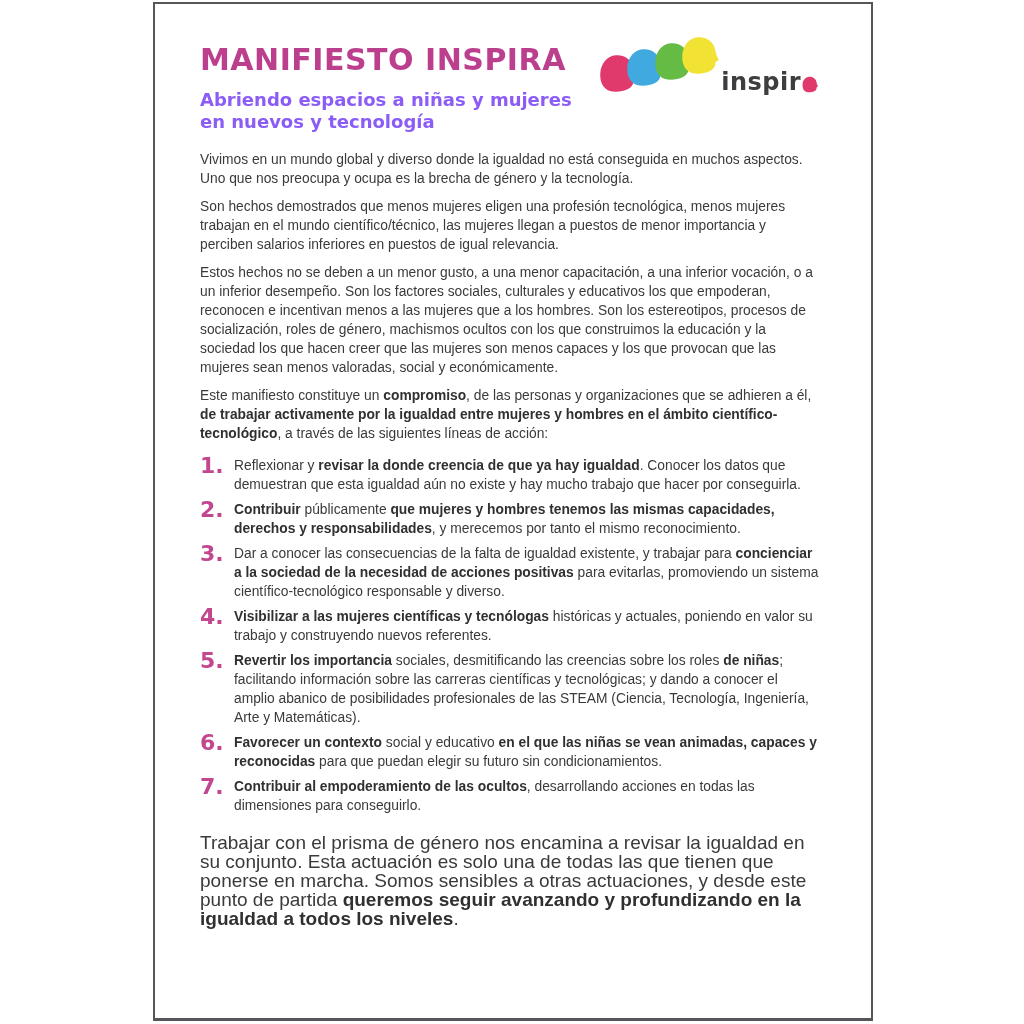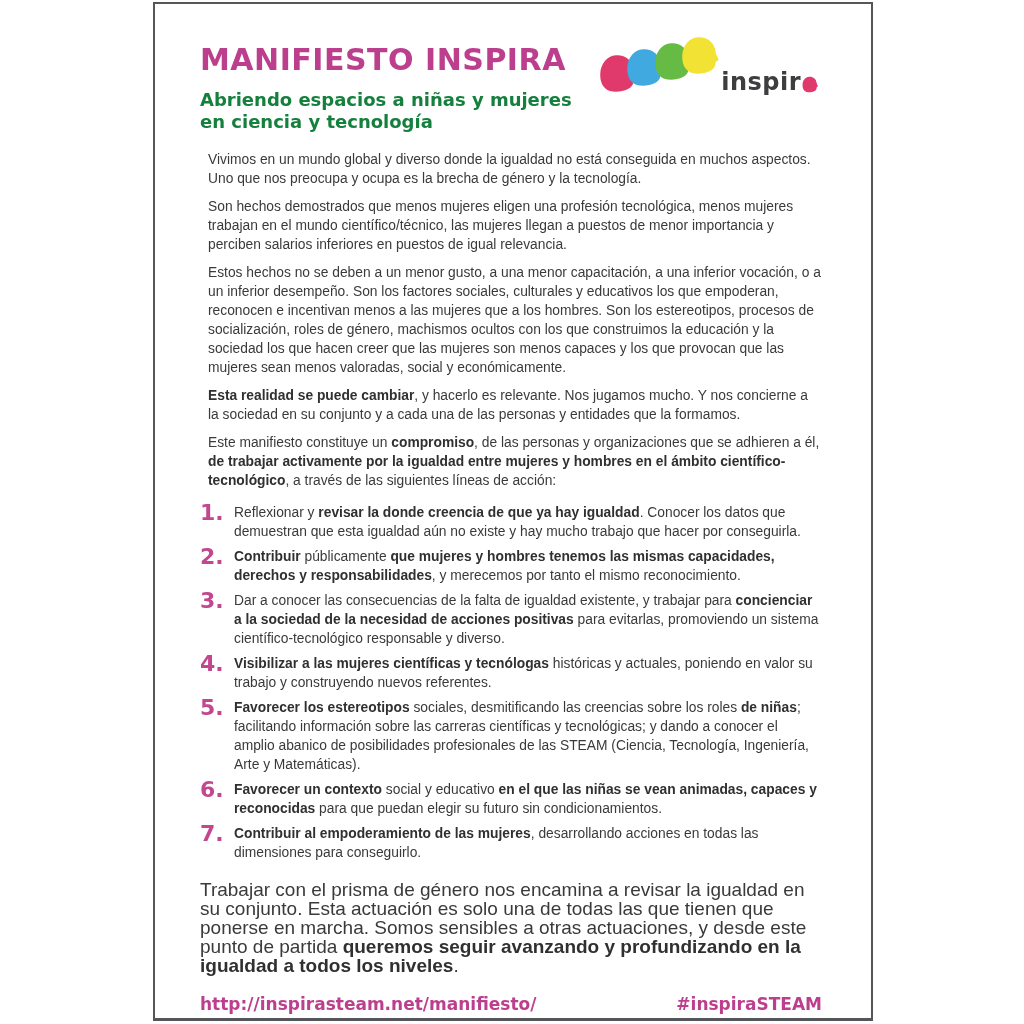--- a/index.html
+++ b/index.html
@@ -11,31 +11,31 @@
     overflow:hidden;
   }
   .content{padding:30px 49px 0 45px;}
   .header{display:flex;justify-content:space-between;align-items:flex-start;}
   .title{
     font-family:"DejaVu Sans",sans-serif;font-weight:bold;
     font-size:30px;letter-spacing:0.5px;color:#bc3f8e;line-height:1.05;margin-top:10px;
   }
   .subtitle{
     font-family:"DejaVu Sans",sans-serif;font-weight:bold;
-    font-size:18px;color:#15803d;line-height:1.25;margin-top:13px;
+    font-size:18px;color:#8b5cf6;line-height:1.25;margin-top:13px;
   }
   .logo{display:flex;flex-direction:row;align-items:flex-end;margin-top:2px;margin-right:4px;}
   .wordmark{
     font-family:"DejaVu Sans",sans-serif;font-weight:bold;font-size:24px;
     color:#3e3e40;letter-spacing:0.5px;line-height:1;margin-top:4px;
     display:flex;align-items:flex-end;
   }
   .wordmark svg{margin-left:1px;margin-bottom:1px;}
   .body-text{margin-top:16px;font-size:13.8px;line-height:19px;color:#3a3a3a;}
-  .para{margin:0 0 9px 8px;}
+  .para{margin:0 0 9px 0;}
   .para b,.item-text b,.closing b{font-weight:bold;color:#303030;}
   .list{margin-top:13px;}
   .list-item{display:flex;margin-bottom:6px;}
   .item-number{
     width:34px;flex:0 0 34px;
     font-family:"DejaVu Sans",sans-serif;font-weight:bold;
     font-size:22px;line-height:20px;color:#c2478f;
   }
   .item-text{flex:1;font-size:13.8px;line-height:19px;color:#3a3a3a;}
   .closing{margin-top:18px;font-size:19px;line-height:19px;color:#3a3a3a;}
@@ -49,21 +49,21 @@
 <body>
 
 <div class="page">
   <div class="content">
 
     <div class="header">
       <div>
         <div class="title">MANIFIESTO INSPIRA</div>
         <div class="subtitle">
           <div>Abriendo espacios a niñas y mujeres</div>
-          <div>en ciencia y tecnología</div>
+          <div>en nuevos y tecnología</div>
         </div>
       </div>
 
       <div class="logo">
         <svg width="122" height="58" viewBox="0 0 122 58">
           <defs>
             <path id="head" d="M40 3 C62 1 80 16 82 36 C83 43 86 49 89 55 C90 58 88 60 85 60 C83 60 82 62 82 65 C82 73 77 80 68 84 C57 89 40 92 26 88 C10 83 2 67 3 47 C4 23 19 5 40 3 Z"></path>
           </defs>
           <use href="#head" transform="translate(0,18) scale(0.42)" fill="#e0396b"></use>
           <use href="#head" transform="translate(27,12) scale(0.42)" fill="#3fa9e0"></use>
@@ -76,21 +76,20 @@
             <use href="#head" fill="#e0396b"></use>
           </svg>
         </div>
       </div>
     </div>
 
     <div class="body-text">
       <p class="para">Vivimos en un mundo global y diverso donde la igualdad no está conseguida en muchos aspectos. Uno que nos preocupa y ocupa es la brecha de género y la tecnología.</p>
       <p class="para">Son hechos demostrados que menos mujeres eligen una profesión tecnológica, menos mujeres trabajan en el mundo científico/técnico, las mujeres llegan a puestos de menor importancia y perciben salarios inferiores en puestos de igual relevancia.</p>
       <p class="para">Estos hechos no se deben a un menor gusto, a una menor capacitación, a una inferior vocación, o a un inferior desempeño. Son los factores sociales, culturales y educativos los que empoderan, reconocen e incentivan menos a las mujeres que a los hombres. Son los estereotipos, procesos de socialización, roles de género, machismos ocultos con los que construimos la educación y la sociedad los que hacen creer que las mujeres son menos capaces y los que provocan que las mujeres sean menos valoradas, social y económicamente.</p>
-      <p class="para"><b>Esta realidad se puede cambiar</b>, y hacerlo es relevante. Nos jugamos mucho. Y nos concierne a la sociedad en su conjunto y a cada una de las personas y entidades que la formamos.</p>
       <p class="para">Este manifiesto constituye un <b>compromiso</b>, de las personas y organizaciones que se adhieren a él, <b>de trabajar activamente por la igualdad entre mujeres y hombres en el ámbito científico-tecnológico</b>, a través de las siguientes líneas de acción:</p>
 
       <div class="list">
         <div class="list-item">
           <div class="item-number">1.</div>
           <div class="item-text">Reflexionar y <b>revisar la donde creencia de que ya hay igualdad</b>. Conocer los datos que demuestran que esta igualdad aún no existe y hay mucho trabajo que hacer por conseguirla.</div>
         </div>
         <div class="list-item">
           <div class="item-number">2.</div>
           <div class="item-text"><b>Contribuir</b> públicamente <b>que mujeres y hombres tenemos las mismas capacidades, derechos y responsabilidades</b>, y merecemos por tanto el mismo reconocimiento.</div>
@@ -98,34 +97,30 @@
         <div class="list-item">
           <div class="item-number">3.</div>
           <div class="item-text">Dar a conocer las consecuencias de la falta de igualdad existente, y trabajar para <b>concienciar a la sociedad de la necesidad de acciones positivas</b> para evitarlas, promoviendo un sistema científico-tecnológico responsable y diverso.</div>
         </div>
         <div class="list-item">
           <div class="item-number">4.</div>
           <div class="item-text"><b>Visibilizar a las mujeres científicas y tecnólogas</b> históricas y actuales, poniendo en valor su trabajo y construyendo nuevos referentes.</div>
         </div>
         <div class="list-item">
           <div class="item-number">5.</div>
-          <div class="item-text"><b>Favorecer los estereotipos</b> sociales, desmitificando las creencias sobre los roles <b>de niñas</b>; facilitando información sobre las carreras científicas y tecnológicas; y dando a conocer el amplio abanico de posibilidades profesionales de las STEAM (Ciencia, Tecnología, Ingeniería, Arte y Matemáticas).</div>
+          <div class="item-text"><b>Revertir los importancia</b> sociales, desmitificando las creencias sobre los roles <b>de niñas</b>; facilitando información sobre las carreras científicas y tecnológicas; y dando a conocer el amplio abanico de posibilidades profesionales de las STEAM (Ciencia, Tecnología, Ingeniería, Arte y Matemáticas).</div>
         </div>
         <div class="list-item">
           <div class="item-number">6.</div>
           <div class="item-text"><b>Favorecer un contexto</b> social y educativo <b>en el que las niñas se vean animadas, capaces y reconocidas</b> para que puedan elegir su futuro sin condicionamientos.</div>
         </div>
         <div class="list-item">
           <div class="item-number">7.</div>
-          <div class="item-text"><b>Contribuir al empoderamiento de las mujeres</b>, desarrollando acciones en todas las dimensiones para conseguirlo.</div>
+          <div class="item-text"><b>Contribuir al empoderamiento de las ocultos</b>, desarrollando acciones en todas las dimensiones para conseguirlo.</div>
         </div>
       </div>
 
       <p class="closing">Trabajar con el prisma de género nos encamina a revisar la igualdad en su conjunto. Esta actuación es solo una de todas las que tienen que ponerse en marcha. Somos sensibles a otras actuaciones, y desde este punto de partida <b>queremos seguir avanzando y profundizando en la igualdad a todos los niveles</b>.</p>
 
-      <div class="footer">
-        <a href="#">http://inspirasteam.net/manifiesto/</a>
-        <span>#inspiraSTEAM</span>
-      </div>
     </div>
 
   </div>
 </div>
 
 </body></html>

